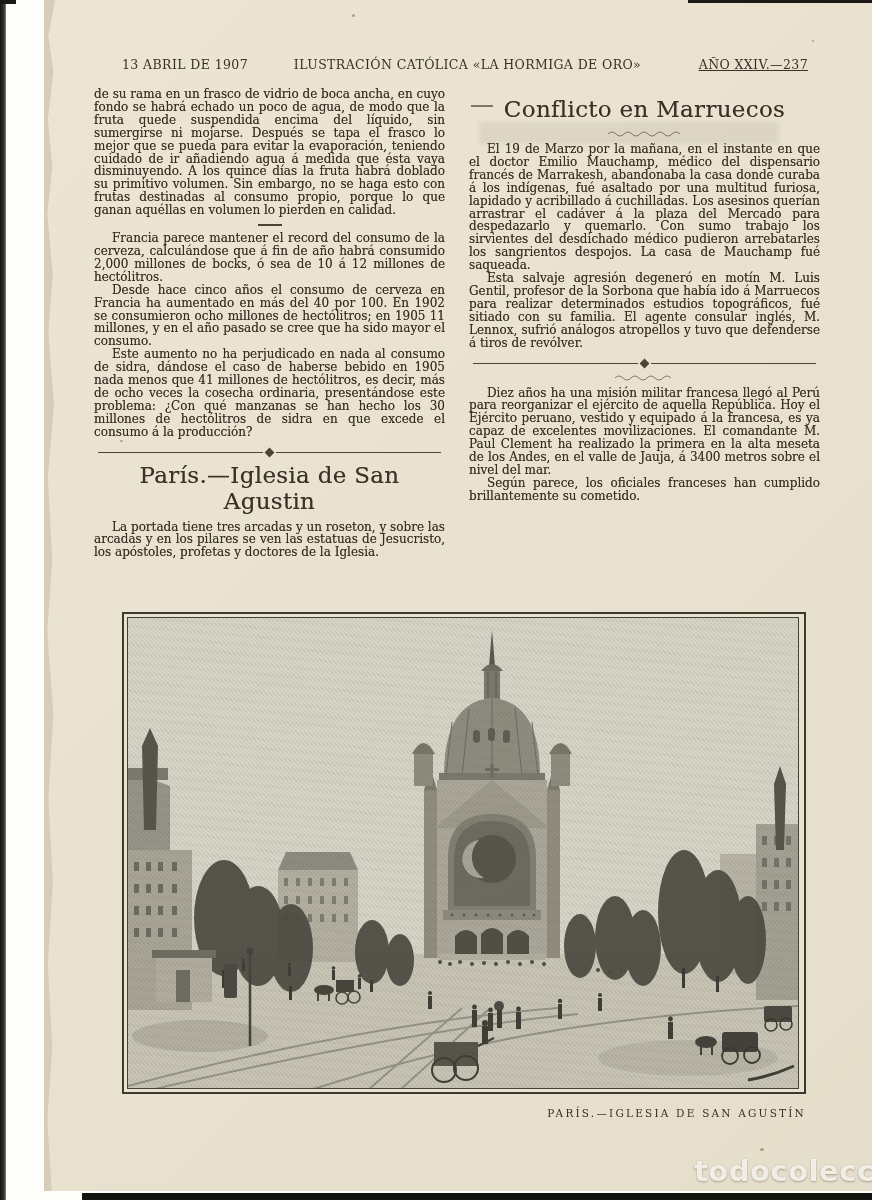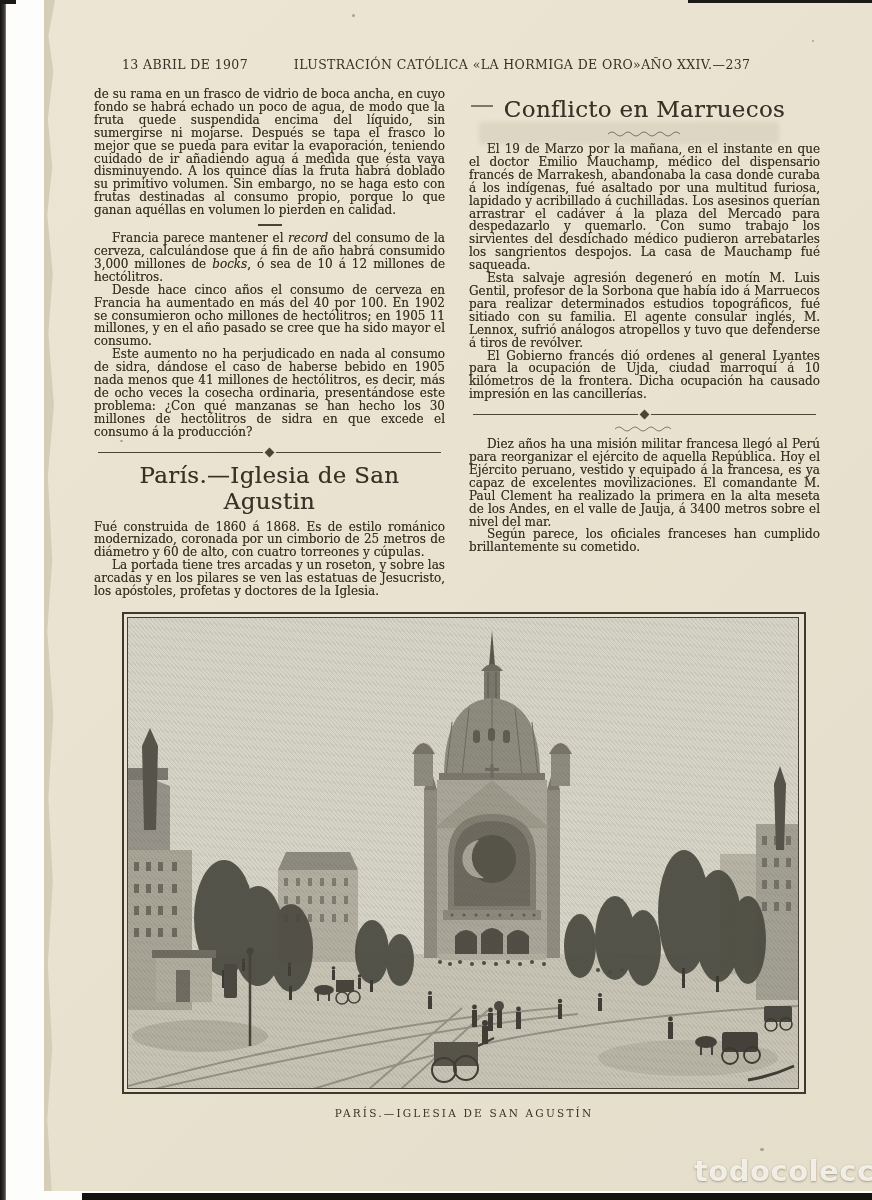--- a/index.html
+++ b/index.html
@@ -24,29 +24,29 @@
   .speck { position:absolute; border-radius:50%; background:rgba(90,78,60,.45); z-index:3; }
 
   .content { position:absolute; left:94px; top:0; width:726px; height:935px; color:#352c20; z-index:3; }
 
   
   .header { position:absolute; top:57px; left:0; width:100%; display:grid;
     grid-template-columns:1fr auto 1fr; align-items:baseline;
     font-size:12.5px; letter-spacing:.4px; color:#3a3126; white-space:nowrap; }
   .header .h-date { text-align:left; padding-left:28px; }
   .header .h-title { text-align:center;margin-left:21px; }
-  .header .h-issue { text-align:left; padding-right:12px; }
+  .header .h-issue { text-align:right; padding-right:12px;text-decoration:underline; }
 
   
   .columns { position:absolute; top:88px; left:0; width:726px; display:flex; gap:24px; }
   .col { width:358px; }
   .col p { font-size:12px; line-height:12.9px; text-align:justify; text-indent:1.5em;
     color:#372e22; text-shadow:0 0 .4px rgba(55,46,34,.55); }
   .col p.noindent { text-indent:0; }
-  .col .ital { font-style:italic; }
+  .col .ital { }
 
   .dash-divider { width:24px; height:2px; background:#4a4236; margin:7px auto 6px auto; }
 
   .diamond-divider { display:flex; align-items:center; margin:10px 4px 6px 4px; }
   .diamond-divider .line { flex:1; height:1px; background:#4d4438; }
   .diamond-divider .diamond { width:7px; height:7px; background:#4d4438; transform:rotate(45deg); margin:0 3px; }
 
   .sec-heading { font-size:23px; text-align:center; font-weight:normal; color:#3a3126;
     letter-spacing:.3px; margin:6px 0 7px 0; text-shadow:0 0 .5px rgba(58,49,38,.5); }
 
@@ -56,21 +56,21 @@
     background:rgba(140,132,112,.14); filter:blur(2px); border-radius:2px; pointer-events:none; }
   .stray-dash { position:absolute; left:2px; top:17px; width:22px; height:2px; background:rgba(70,60,48,.65); }
 
   
   .photo-wrap { position:absolute; top:612px; left:28px; width:684px; }
   .photo-frame { border:2px solid #3e3830; padding:3px; background:#e9e2d0; }
   .photo-inner { position:relative; border:1px solid #474035; width:672px; height:472px; overflow:hidden; background:#d5d4c6; }
   .photo-inner svg { display:block; }
   .halftone { position:absolute; inset:0; pointer-events:none;
     background:repeating-linear-gradient(48deg, rgba(70,64,52,.10) 0 1px, transparent 1px 3px); }
-  .photo-caption { margin-top:13px; text-align:center; font-size:10.5px; letter-spacing:2.2px;
+  .photo-caption { margin-top:13px; text-align:right; font-size:10.5px; letter-spacing:2.2px;
     color:#3a3126; }
 
   
   .watermark { position:absolute; left:694px; top:1154px; z-index:4;
     font-family:"DejaVu Sans", sans-serif; font-weight:bold; font-size:29px; letter-spacing:.5px;
     color:rgba(252,250,244,.88);
     text-shadow:0 1px 2px rgba(125,115,95,.55), 0 0 1px rgba(125,115,95,.45); }
 </style>
 </head>
 <body>
@@ -97,46 +97,44 @@
       <span class="h-issue">AÑO XXIV.—237</span>
     </div>
 
     <div class="columns">
 
       <div class="col">
         <p class="noindent">de su rama en un frasco de vidrio de boca ancha, en cuyo fondo se habrá echado un poco de agua, de modo que la fruta quede suspendida encima del líquido, sin sumergirse ni mojarse. Después se tapa el frasco lo mejor que se pueda para evitar la evaporación, teniendo cuidado de ir añadiendo agua á medida que ésta vaya disminuyendo. A los quince días la fruta habrá doblado su primitivo volumen. Sin embargo, no se haga esto con frutas destinadas al consumo propio, porque lo que ganan aquéllas en volumen lo pierden en calidad.</p>
 
         <div class="dash-divider"></div>
 
-        <p><span>Francia parece mantener el </span><span class="ital">record</span><span> del consumo de la cerveza, calculándose que á fin de año habrá consumido 3,000 millones de </span><span class="ital">bocks</span><span>, ó sea de 10 á 12 millones de hectólitros.</span></p>
+        <p><span>Francia parece mantener el </span><span class="ital">record</span><span> del consumo de la cerveza, calculándose que á fin de año habrá consumido 2,000 millones de </span><span class="ital">bocks</span><span>, ó sea de 10 á 12 millones de hectólitros.</span></p>
         <p>Desde hace cinco años el consumo de cerveza en Francia ha aumentado en más del 40 por 100. En 1902 se consumieron ocho millones de hectólitros; en 1905 11 millones, y en el año pasado se cree que ha sido mayor el consumo.</p>
         <p>Este aumento no ha perjudicado en nada al consumo de sidra, dándose el caso de haberse bebido en 1905 nada menos que 41 millones de hectólitros, es decir, más de ocho veces la cosecha ordinaria, presentándose este problema: ¿Con qué manzanas se han hecho los 30 millones de hectólitros de sidra en que excede el consumo á la producción?</p>
 
         <div class="diamond-divider">
           <span class="line"></span>
           <span class="diamond"></span>
           <span class="line"></span>
         </div>
 
         <h2 class="sec-heading">París.—Iglesia de San Agustin</h2>
-        <p class="noindent">Fué construida de 1860 á 1868. Es de estilo románico modernizado, coronada por un cimborio de 25 metros de diámetro y 60 de alto, con cuatro torreones y cúpulas.</p>
         <p>La portada tiene tres arcadas y un roseton, y sobre las arcadas y en los pilares se ven las estatuas de Jesucristo, los apóstoles, profetas y doctores de la Iglesia.</p>
       </div>
 
       <div class="col" style="position:relative;">
         <div class="ghost-showthrough"></div>
         <div class="stray-dash"></div>
 
         <h2 class="sec-heading" style="margin-top:8px;">Conflicto en Marruecos</h2>
         <svg class="squiggle" width="78" height="8" viewBox="0 0 78 8">
           <path d="M2 5 Q6 1 10 5 T18 5 T26 5 T34 5 T42 5 T50 5 T58 5 T66 5 T74 5" stroke="#4a4236" stroke-width="1" fill="none"></path>
         </svg>
         <p>El 19 de Marzo por la mañana, en el instante en que el doctor Emilio Mauchamp, médico del dispensario francés de Marrakesh, abandonaba la casa donde curaba á los indígenas, fué asaltado por una multitud furiosa, lapidado y acribillado á cuchilladas. Los asesinos querían arrastrar el cadáver á la plaza del Mercado para despedazarlo y quemarlo. Con sumo trabajo los sirvientes del desdichado médico pudieron arrebatarles los sangrientos despojos. La casa de Mauchamp fué saqueada.</p>
         <p>Esta salvaje agresión degeneró en motín M. Luis Gentil, profesor de la Sorbona que había ido á Marruecos para realizar determinados estudios topográficos, fué sitiado con su familia. El agente consular inglés, M. Lennox, sufrió análogos atropellos y tuvo que defenderse á tiros de revólver.</p>
-        <p>El Gobierno francés dió ordenes al general Lyantes para la ocupación de Ujda, ciudad marroquí á 10 kilómetros de la frontera. Dicha ocupación ha causado impresión en las cancillerías.</p>
 
         <div class="diamond-divider">
           <span class="line"></span>
           <span class="diamond"></span>
           <span class="line"></span>
         </div>
 
         <svg class="squiggle" width="64" height="8" viewBox="0 0 64 8">
           <path d="M2 5 Q6 1 10 5 T18 5 T26 5 T34 5 T42 5 T50 5 T58 5" stroke="#4a4236" stroke-width="1" fill="none"></path>
         </svg>

